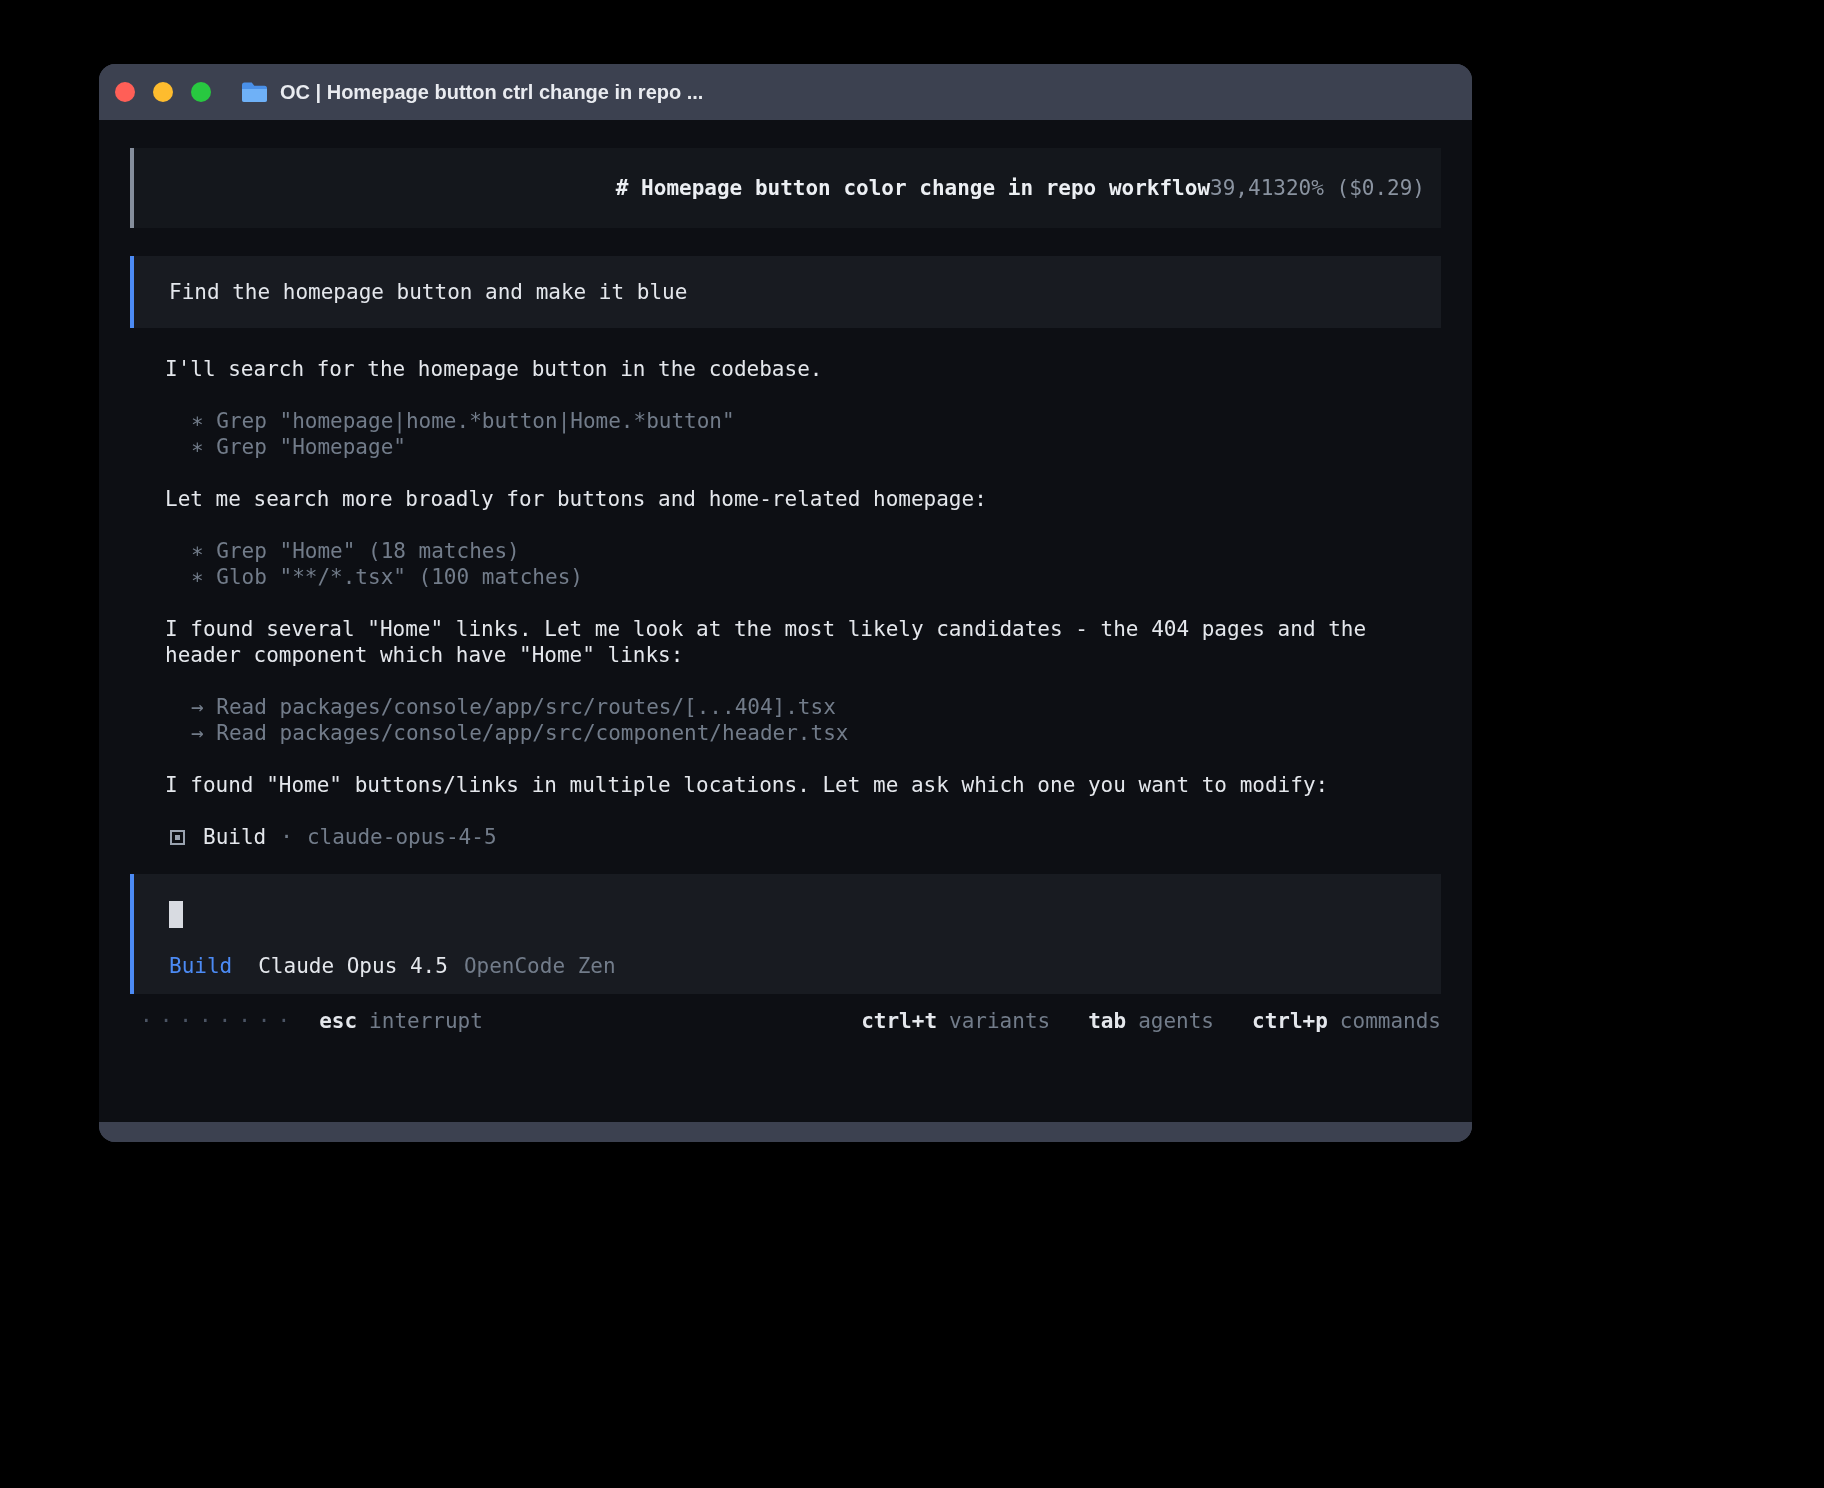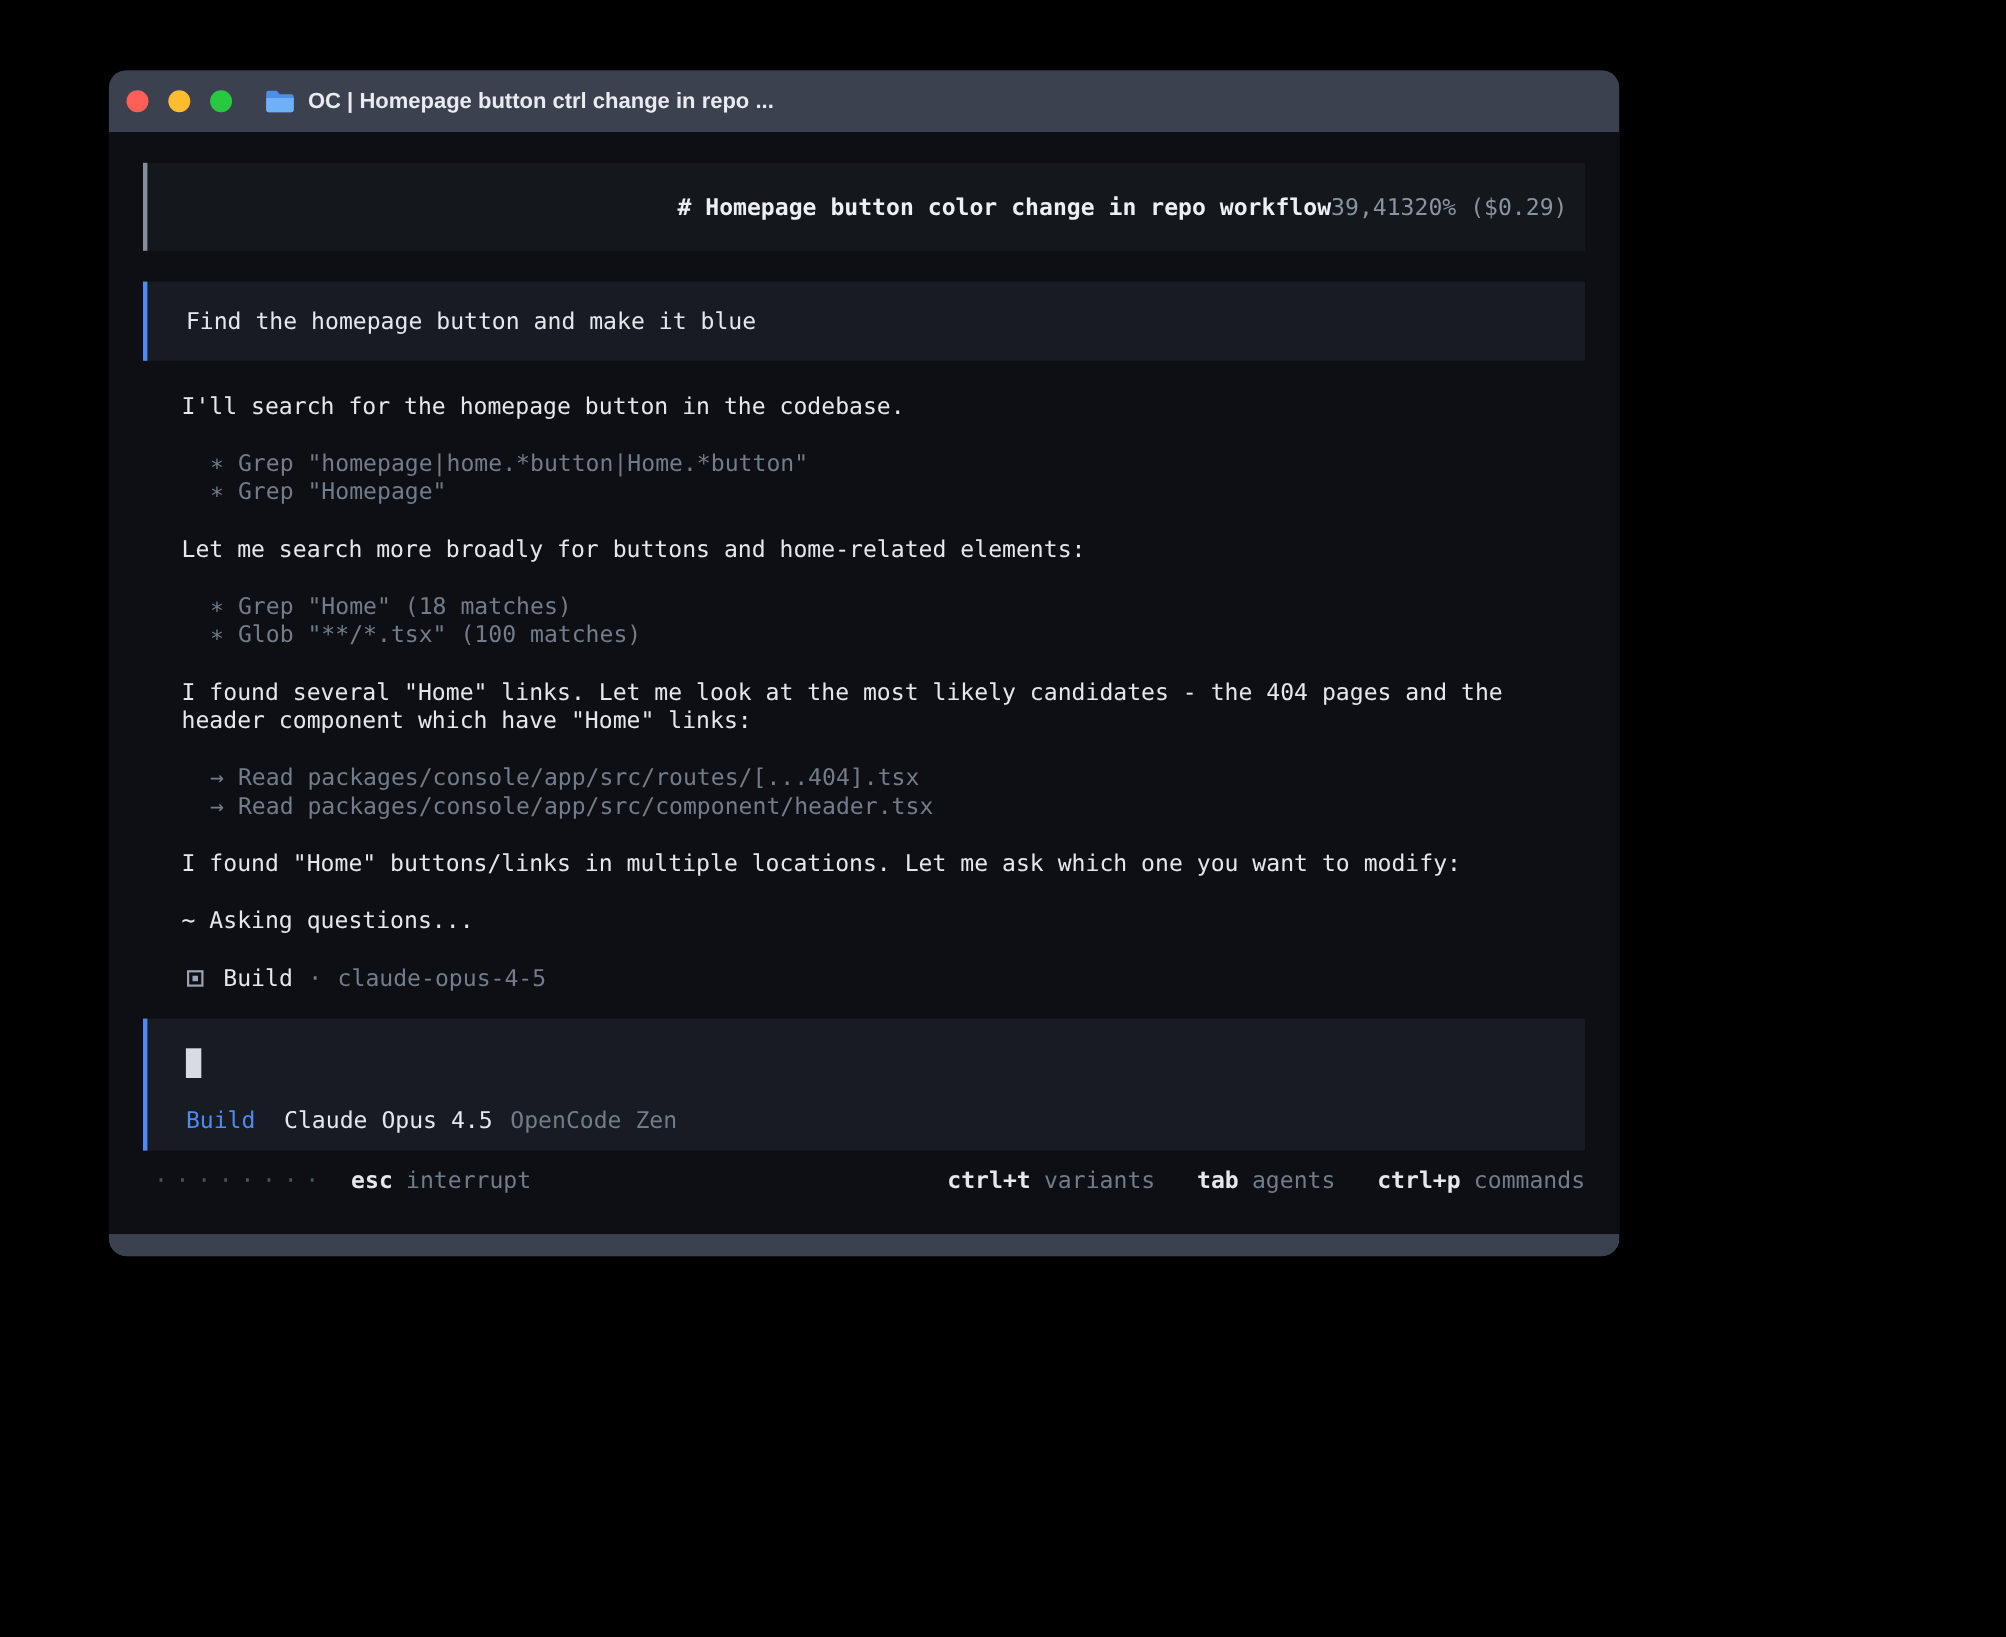--- a/index.html
+++ b/index.html
@@ -142,28 +142,27 @@
     </div>
 
     <div class="user-block block">
       <span>Find the homepage button and make it blue</span>
     </div>
 
     <div class="convo">
       <p class="text">I'll search for the homepage button in the codebase.</p>
       <p class="tool gap">∗ Grep "homepage|home.*button|Home.*button"</p>
       <p class="tool">∗ Grep "Homepage"</p>
-      <p class="text gap">Let me search more broadly for buttons and home-related elements:</p>
+      <p class="text gap">Let me search more broadly for buttons and home-related homepage:</p>
       <p class="tool gap">∗ Grep "Home" (18 matches)</p>
       <p class="tool">∗ Glob "**/*.tsx" (100 matches)</p>
       <p class="text gap">I found several "Home" links. Let me look at the most likely candidates - the 404 pages and the header component which have "Home" links:</p>
       <p class="tool gap">→ Read packages/console/app/src/routes/[...404].tsx</p>
       <p class="tool">→ Read packages/console/app/src/component/header.tsx</p>
       <p class="text gap">I found "Home" buttons/links in multiple locations. Let me ask which one you want to modify:</p>
-      <p class="text gap">~ Asking questions...</p>
 
       <div class="status-row">
         <span class="build-icon">
             <i></i>
           </span>
         <span class="status-name">Build</span>
         <span class="status-dot">·</span>
         <span class="status-model">claude-opus-4-5</span>
       </div>
     </div>

